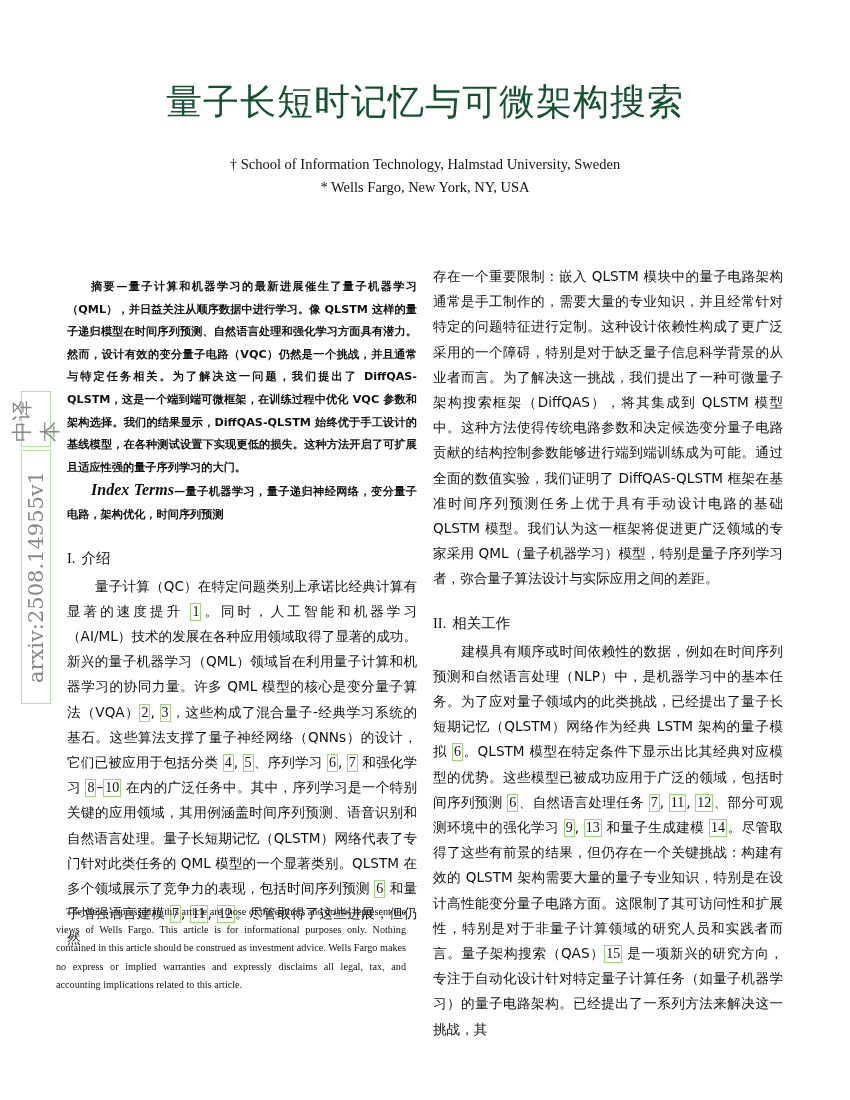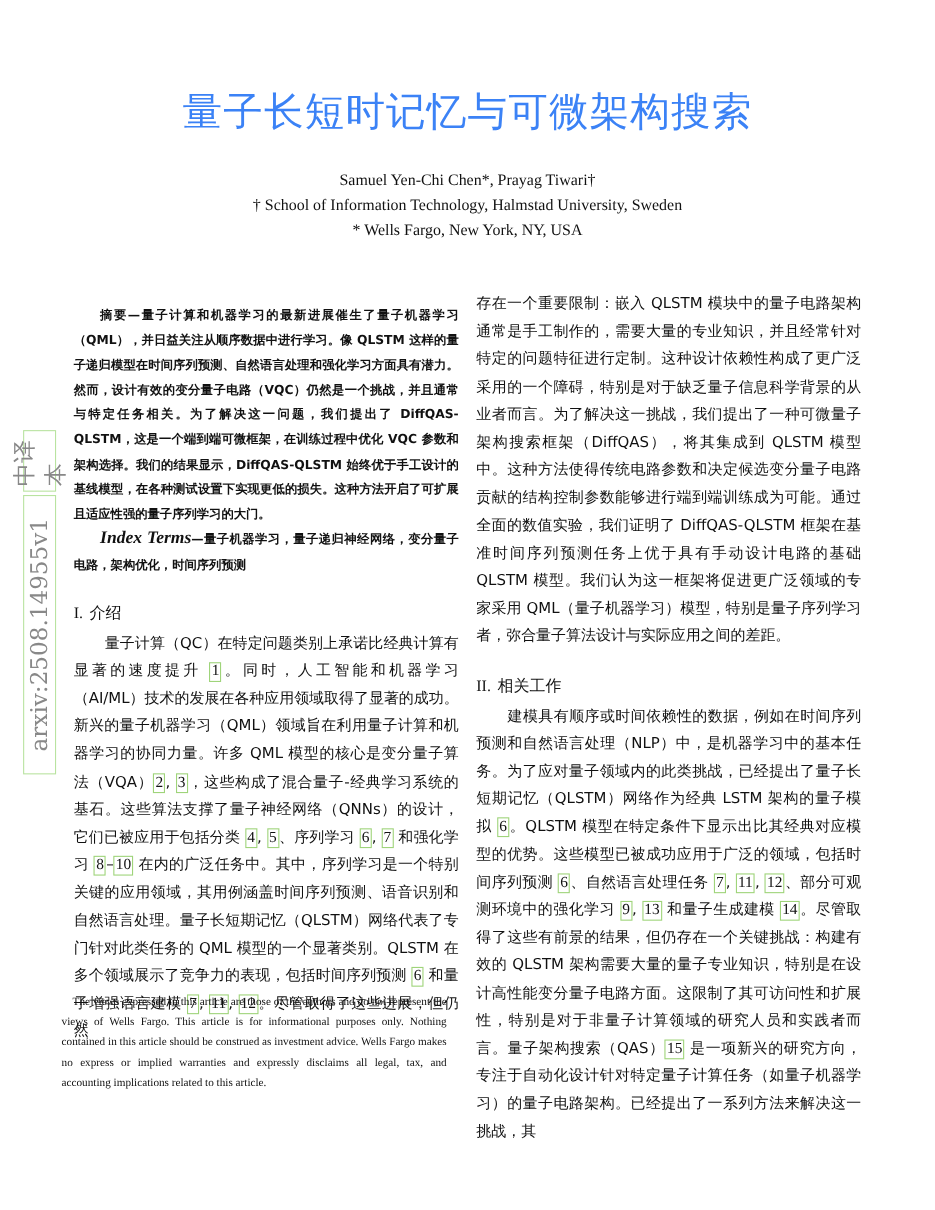--- a/index.html
+++ b/index.html
@@ -3,21 +3,21 @@
 <meta charset="utf-8">
 <style>
   html, body { margin: 0; padding: 0; background: #ffffff; }
   body {
     width: 850px; height: 1100px; position: relative; overflow: hidden;
     font-family: "DejaVu Serif", "Liberation Serif", serif; color: #111;
   }
   .title {
     position: absolute; left: 0; width: 850px; top: 78px; text-align: center;
     font-family: "DejaVu Sans", sans-serif; font-size: 36px; letter-spacing: 1px;
-    font-weight: normal; margin: 0; color: #3b82f6;
+    font-weight: normal; margin: 0; color: #14532d;
   }
   .authors {
     position: absolute; left: 0; width: 850px; top: 153px; text-align: center;
     font-family: "Liberation Serif", serif; font-size: 14.5px; line-height: 23px;
   }
   .col { position: absolute; top: 264px; }
   .col-left { left: 67px; width: 350px; margin-top: 12px; }
   .col-right { left: 433px; width: 350px; }
   .abstract {
     font-size: 11.2px; font-weight: bold; line-height: 22.6px; text-align: justify;
@@ -67,21 +67,20 @@
 <div class="stamp">
   <div class="stamp-inner">
     <div class="stamp-box stamp-id">arxiv:2508.14955v1</div>
     <div class="stamp-box stamp-zh">中译本</div>
   </div>
 </div>
 
 <h1 class="title">量子长短时记忆与可微架构搜索</h1>
 
 <div class="authors">
-  <div>Samuel Yen-Chi Chen*, Prayag Tiwari†</div>
   <div>† School of Information Technology, Halmstad University, Sweden</div>
   <div>* Wells Fargo, New York, NY, USA</div>
 </div>
 
 <div class="col col-left">
   <p class="abstract">
     <span class="lead"></span><span>摘要</span><span>—量子计算和机器学习的最新进展催生了量子机器学习（QML），并日益关注从顺序数据中进行学习。像 QLSTM 这样的量子递归模型在时间序列预测、自然语言处理和强化学习方面具有潜力。然而，设计有效的变分量子电路（VQC）仍然是一个挑战，并且通常与特定任务相关。为了解决这一问题，我们提出了 DiffQAS-QLSTM，这是一个端到端可微框架，在训练过程中优化 VQC 参数和架构选择。我们的结果显示，DiffQAS-QLSTM 始终优于手工设计的基线模型，在各种测试设置下实现更低的损失。这种方法开启了可扩展且适应性强的量子序列学习的大门。</span>
   </p>
   <p class="abstract">
     <span class="lead"></span><span class="it">Index Terms</span><span>—量子机器学习，量子递归神经网络，变分量子电路，架构优化，时间序列预测</span>

